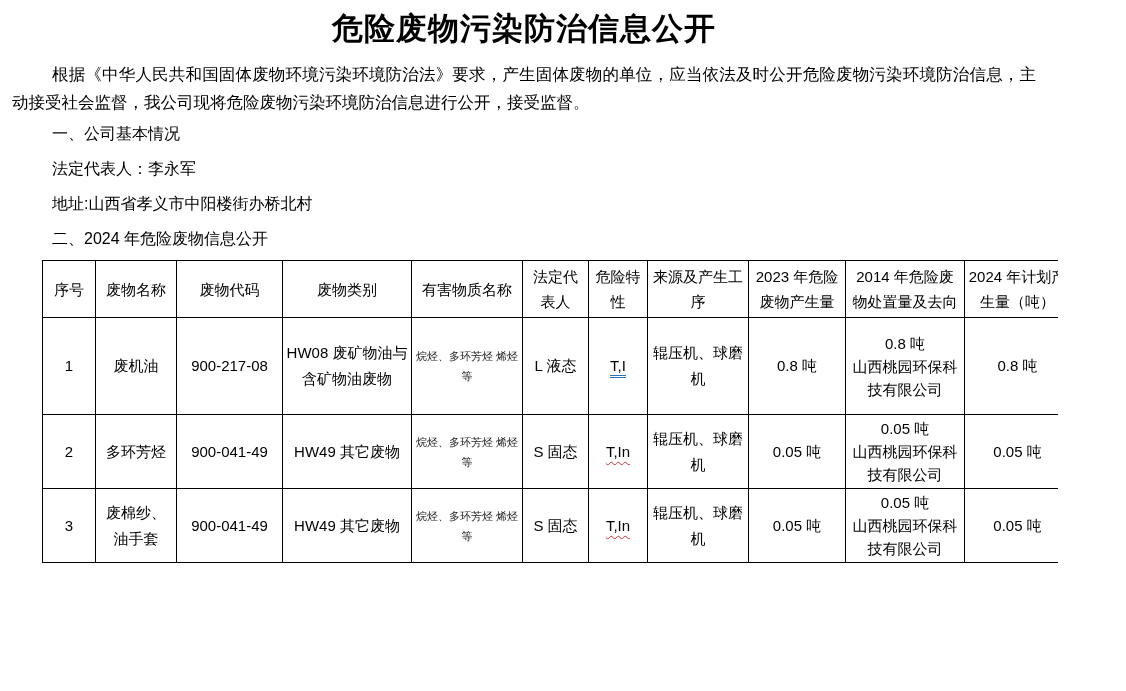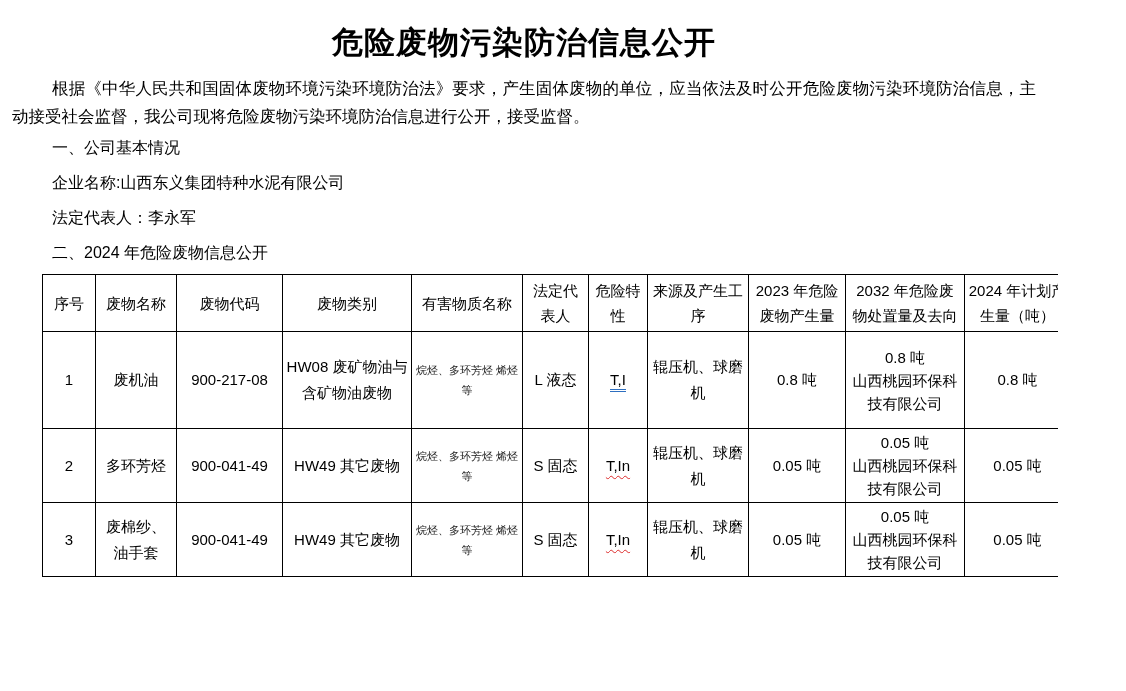--- a/index.html
+++ b/index.html
@@ -1,21 +1,21 @@
 <!DOCTYPE html>
 <html><head>
 <meta charset="utf-8">
 <style>
   html, body { margin: 0; padding: 0; background: #ffffff; }
   .page {
     position: relative;
     width: 1058px;
     height: 691px;
     box-sizing: border-box;
-    padding: 22px 22px 0 12px;
+    padding: 8px 22px 0 12px;
     background: #ffffff;
     color: #000000;
     font-family: "Liberation Sans", "DejaVu Sans", sans-serif;
     overflow: hidden;
   }
   .doc-title {
     margin: 0 0 10px 0;
     font-size: 31px;
     line-height: 42px;
     font-weight: 700;
@@ -77,22 +77,22 @@
 </head>
 <body>
 
 <div class="page">
 
   <h1 class="doc-title">危险废物污染防治信息公开</h1>
 
   <p class="intro">根据《中华人民共和国固体废物环境污染环境防治法》要求，产生固体废物的单位，应当依法及时公开危险废物污染环境防治信息，主动接受社会监督，我公司现将危险废物污染环境防治信息进行公开，接受监督。</p>
 
   <p class="line">一、公司基本情况</p>
-  <p class="line">企业名称:山西东义集团特种水泥有限公司</p>
   <p class="line">法定代表人：李永军</p>
+  <p class="line">地址:山西省孝义市中阳楼街办桥北村</p>
   <p class="line">二、2024 年危险废物信息公开</p>
 
   <table class="waste-table">
     <colgroup>
       <col style="width:53px">
         <col style="width:81px">
         <col style="width:106px">
         <col style="width:129px">
       <col style="width:111px">
         <col style="width:66px">
@@ -106,21 +106,21 @@
       <tr>
         <th>序号</th>
         <th>废物名称</th>
         <th>废物代码</th>
         <th>废物类别</th>
         <th>有害物质名称</th>
         <th>法定代表人</th>
         <th>危险特性</th>
         <th>来源及产生工序</th>
         <th>2023 年危险废物产生量</th>
-        <th>2032 年危险废物处置量及去向</th>
+        <th>2014 年危险废物处置量及去向</th>
         <th>2024 年计划产生量（吨）</th>
       </tr>
     </thead>
     <tbody>
       <tr class="row-0">
         <td>1</td>
         <td>废机油</td>
         <td>900-217-08</td>
         <td>HW08 废矿物油与含矿物油废物</td>
         <td class="small-cell">烷烃、多环芳烃 烯烃等</td>

